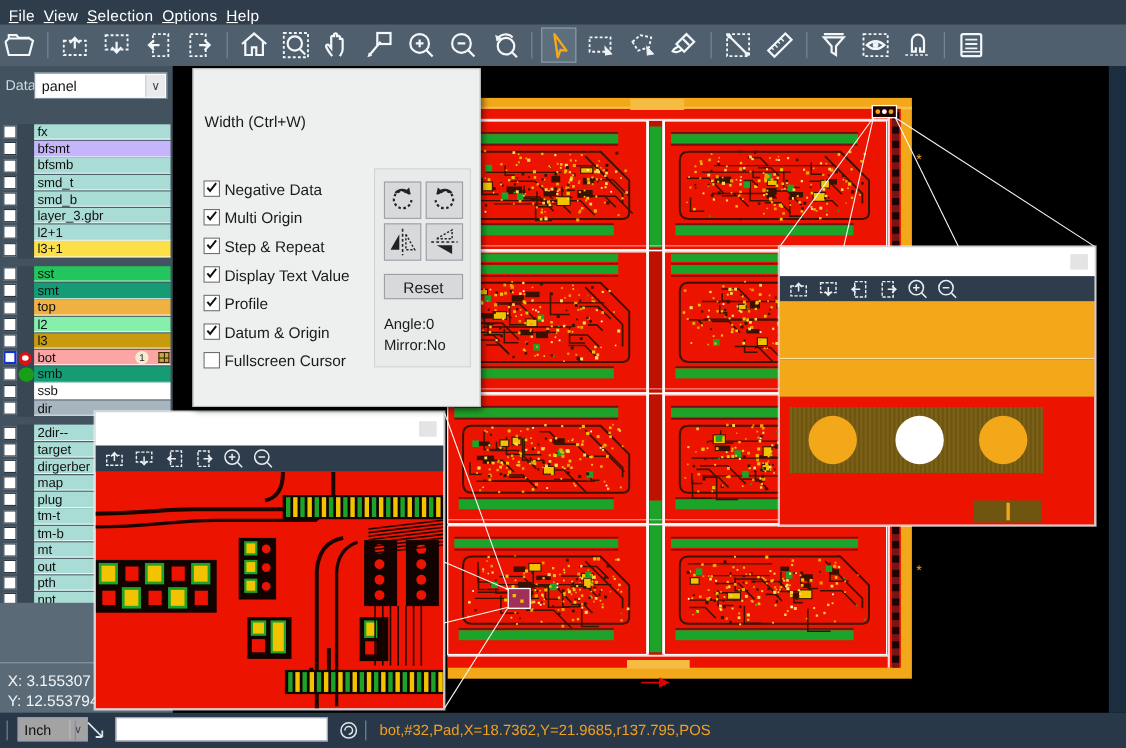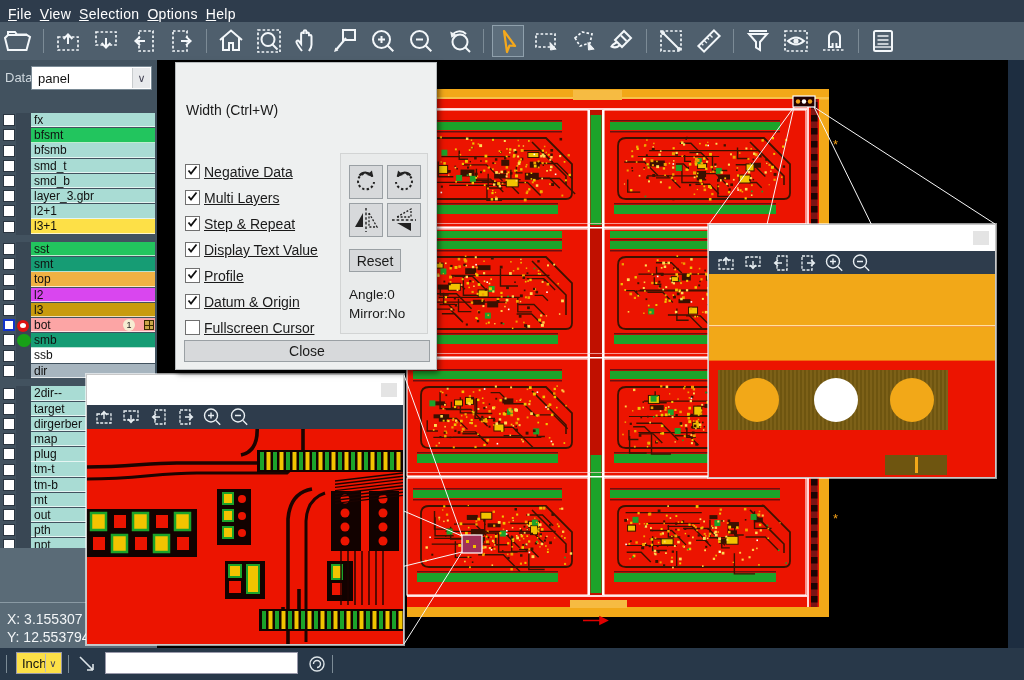--- a/index.html
+++ b/index.html
@@ -51,21 +51,21 @@
 .sb-bottom { position:absolute; left:0; top:488px; width:157px; height:100px; background:#5a6b77; }
 .sb-line { position:absolute; left:0; top:542px; width:157px; height:1px; background:#8a9aa4; }
 .xy { position:absolute; left:7px; color:#f2f5f7; font-size:14px; }
 
 .canvas { position:absolute; left:157px; top:60px; width:851px; height:588px; background:#000; overflow:hidden; }
 .rstrip { position:absolute; left:1008px; top:60px; width:16px; height:588px; background:#1d2d40; }
 
 .statusbar { position:absolute; left:0; top:648px; width:1024px; height:32px; background:#283849; color:#dde;
   font-size:13px; }
 .ssep { position:absolute; top:7px; width:1px; height:18px; background:#7c8b96; }
-.unit { position:absolute; left:16px; top:4px; width:46px; height:22px; background:#fde047; border:1px solid #99a;
+.unit { position:absolute; left:16px; top:4px; width:64px; height:22px; background:#a3a3a3; border:1px solid #99a;
   color:#111; font-size:13px; }
 .unit .t { position:absolute; left:5px; top:3px; }
 .unit .chev { position:absolute; right:1px; top:1px; width:15px; height:18px; border-left:1px solid #bbb;
   color:#445; font-size:10px; display:flex; align-items:center; justify-content:center; }
 .sinput { position:absolute; left:105px; top:4px; width:193px; height:22px; background:#fff; border:1px solid #99a; }
 .stext { position:absolute; left:345px; top:8px; color:#f2a020; font-size:13.5px; }
 
 .window { position:absolute; background:#fff; border:1px solid #c8c8c8; box-shadow:0 0 0 1px rgba(255,255,255,0.6); }
 .wtitle { position:relative; height:26px; background:#ffffff; }
 .wbtn { position:absolute; right:6px; top:6px; width:16px; height:14px; background:#e4e4e4; }
@@ -79,21 +79,21 @@
 .dx { position:absolute; right:2px; top:6px; width:20px; height:15px; background:#ce4d4d; color:#fff;
   font-size:10px; font-weight:bold; text-align:center; line-height:15px; }
 .dwidth { position:absolute; left:10px; top:39px; }
 .dradio { position:absolute; left:9px; top:56px; width:243px; height:33px; background:#e9ebeb; border:1px solid #d2d4d4; }
 .rd { position:absolute; top:8px; width:15px; height:15px; border-radius:50%; background:#fff; border:1px solid #888; }
 .rd.on::after { content:""; position:absolute; left:3.5px; top:3.5px; width:6px; height:6px; border-radius:50%; background:#111; }
 .rlab { position:absolute; top:9px; }
 .drow { position:absolute; left:9px; height:20px; }
 .dchk { position:absolute; left:0; top:1px; width:15px; height:15px; background:#fff; border:1px solid #707070; }
 .dchk svg { position:absolute; left:0; top:-1px; }
-.dlab { position:absolute; left:19px; top:1px; white-space:nowrap;text-decoration:underline; }
+.dlab { position:absolute; left:19px; top:1px; white-space:nowrap; }
 .dpanel { position:absolute; left:164px; top:90px; width:88px; height:181px; background:#e9ebeb; border:1px solid #d2d4d4; }
 .dbtn { position:absolute; width:34px; height:34px; background:#d7d9db; border:1px solid #9aa0a4;
   display:flex; align-items:center; justify-content:center; }
 .dreset { position:absolute; left:8px; top:95px; width:70px; height:23px; background:#d7d9db; border:1px solid #9aa0a4;
   text-align:center; line-height:22px; }
 .dang { position:absolute; left:8px; font-size:13.5px; }
 .dclose { position:absolute; left:8px; top:277px; width:246px; height:22px; background:#d7d9db; border:1px solid #9aa0a4;
   text-align:center; line-height:21px; }
 </style></head>
 <body>
@@ -1890,21 +1890,21 @@
     </div>
     <div class="lrows">
 <div class="lrow">
           <span class="cb"></span>
           <span class="mid"></span>
           <span class="lname" style="background:#a9dcd4">fx</span>
         </div>
 <div class="lrow">
           <span class="cb"></span>
           <span class="mid"></span>
-          <span class="lname" style="background:#22c55e">bfsmt</span>
+          <span class="lname" style="background:#c4b5fd">bfsmt</span>
         </div>
 <div class="lrow">
           <span class="cb"></span>
           <span class="mid"></span>
           <span class="lname" style="background:#a9dcd4">bfsmb</span>
         </div>
 <div class="lrow">
           <span class="cb"></span>
           <span class="mid"></span>
           <span class="lname" style="background:#a9dcd4">smd_t</span>
@@ -1941,21 +1941,21 @@
           <span class="lname" style="background:#169c74">smt</span>
         </div>
 <div class="lrow">
           <span class="cb"></span>
           <span class="mid"></span>
           <span class="lname" style="background:#f0b143">top</span>
         </div>
 <div class="lrow">
           <span class="cb"></span>
           <span class="mid"></span>
-          <span class="lname" style="background:#d946ef">l2</span>
+          <span class="lname" style="background:#86efac">l2</span>
         </div>
 <div class="lrow">
           <span class="cb"></span>
           <span class="mid"></span>
           <span class="lname" style="background:#c89b0e">l3</span>
         </div>
 <div class="lrow">
           <span class="cb cbsel"></span>
           <span class="mid">
             <span class="reddot"></span>
@@ -2320,21 +2320,21 @@
           </svg>
         </span>
         <span class="dlab">Negative Data</span>
       </div>
       <div class="drow" style="top:126px">
         <span class="dchk on">
           <svg width="13" height="13" viewBox="0 0 13 13">
             <path d="M2.5 6.5 L5 9.5 L10.5 2.5" fill="none" stroke="#111" stroke-width="1.8"></path>
           </svg>
         </span>
-        <span class="dlab">Multi Layers</span>
+        <span class="dlab">Multi Origin</span>
       </div>
       <div class="drow" style="top:152px">
         <span class="dchk on">
           <svg width="13" height="13" viewBox="0 0 13 13">
             <path d="M2.5 6.5 L5 9.5 L10.5 2.5" fill="none" stroke="#111" stroke-width="1.8"></path>
           </svg>
         </span>
         <span class="dlab">Step &amp; Repeat</span>
       </div>
       <div class="drow" style="top:178px">
@@ -2387,36 +2387,36 @@
           <path d="M18 8 L18 22 L26 22 Z" fill="none" stroke="#222" stroke-width="1.3" stroke-dasharray="2 1.6"></path>
         </svg>
       </div>
     <div class="dbtn" style="left:211px; top:140px">
         <svg width="30" height="30" viewBox="0 0 30 30">
           <path d="M3 15 h24" stroke="#222" stroke-width="1.4" stroke-dasharray="2.6 2"></path>
           <path d="M8 12 L22 12 L22 4 Z" fill="none" stroke="#222" stroke-width="1.3" stroke-dasharray="2 1.6"></path>
           <path d="M8 18 L22 18 L22 26 Z" fill="#222"></path>
         </svg>
       </div>
-    <div class="dreset" style="left:173px; top:186px; width:52px">Reset</div>
+    <div class="dreset" style="left:173px; top:186px; width:72px">Reset</div>
     <div class="dang" style="left:173px; top:224px">Angle:0</div>
     <div class="dang" style="left:173px; top:243px">Mirror:No</div>
-    <div class="dclose">Close</div>
   </div>
 
   <div class="statusbar">
     <span class="ssep" style="left:6px"></span>
     <span class="unit">
         <span class="t">Inch</span>
         <span class="chev">∨</span>
       </span>
     <span class="ssep" style="left:68px"></span>
     <svg style="position:absolute;left:78px;top:7px" width="19" height="18" viewBox="0 0 19 18">
       <path d="M2 2 L15 15 M15 15 v-6 m0 6 h-6" fill="none" stroke="#dde4e8" stroke-width="1.6"></path>
     </svg>
     <span class="sinput"></span>
     <svg style="position:absolute;left:308px;top:7px" width="18" height="18" viewBox="0 0 18 18">
       <circle cx="9" cy="9" r="7" fill="none" stroke="#dde4e8" stroke-width="1.4"></circle>
       <path d="M5.5 9 a3.5 3.5 0 1 1 3.5 3.5" fill="none" stroke="#dde4e8" stroke-width="1.4"></path>
     </svg>
     <span class="ssep" style="left:332px"></span>
+    <span class="stext">bot,#32,Pad,X=18.7362,Y=21.9685,r137.795,POS</span>
   </div>
 </div>
 
 </body></html>

